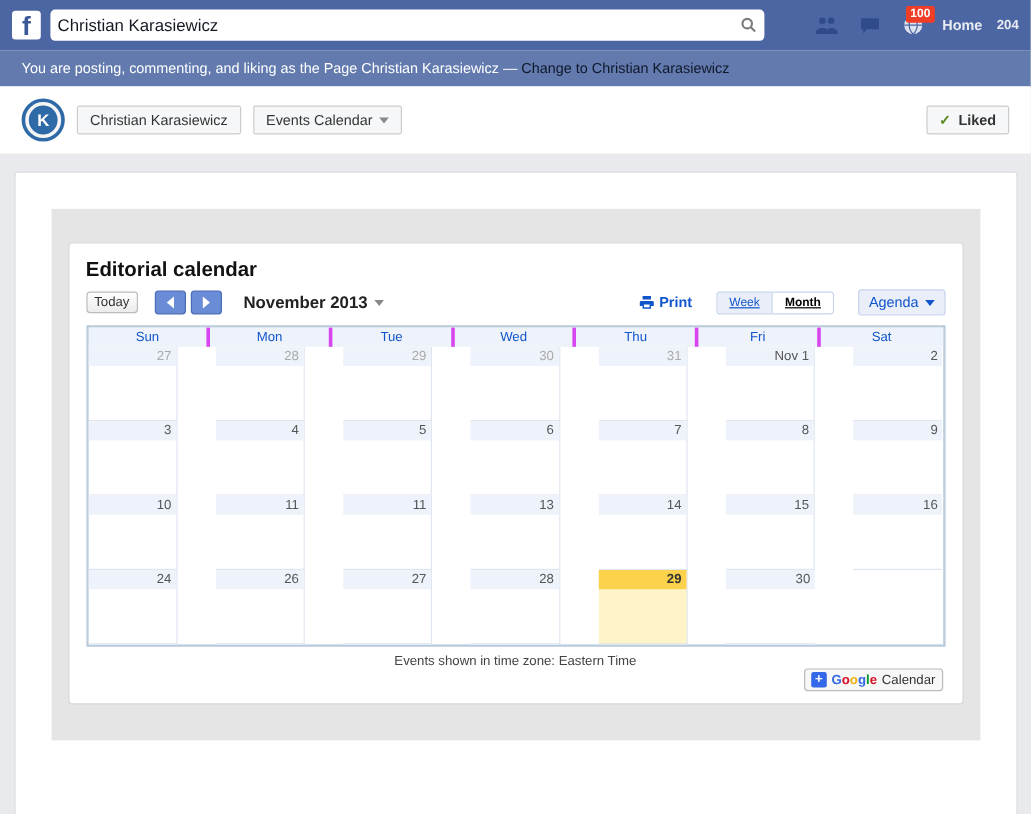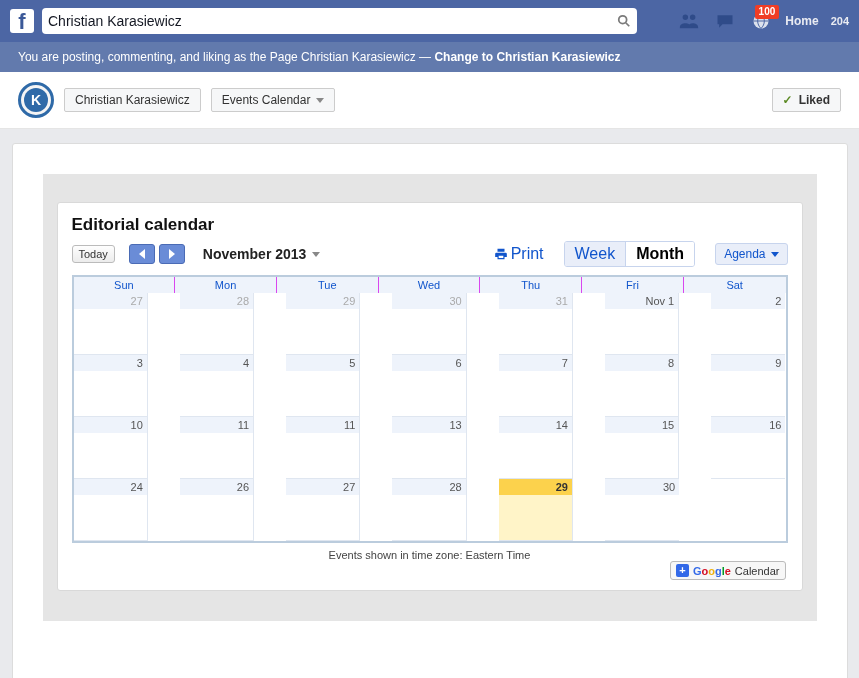--- a/index.html
+++ b/index.html
@@ -16,21 +16,21 @@
 .fb-right { margin-left: auto; display: flex; align-items: center; gap: 12px; }
 .fb-ico { width: 24px; height: 24px; color: #355089; display:flex; align-items:center; justify-content:center; cursor:pointer; position:relative; }
 .fb-ico svg { fill: #2c4987; opacity:.9; }
 .fb-ico.globe svg { fill:#eceff5; }
 .notif-badge { position:absolute; top:-4px; right:-6px; background:#f03d25; color:#fff; font-size:10px; font-weight:bold; padding:1px 4px; border-radius:2px; line-height:12px; }
 .home-link { color:#e9ebf2; font-weight:bold; font-size:12px; cursor:pointer; }
 .count-right { color:#e9ebf2; font-size:11px; font-weight:bold; }
 
 
 .voice-bar { background:#627aad; color:#fff; font-size:12px; padding:8px 18px; }
-.voice-bar a { color:#ffffff; text-decoration:none; font-weight:bold; cursor:pointer; }
+.voice-bar a { color:#0f172a; text-decoration:none; font-weight:normal; cursor:pointer; }
 
 
 .page-sub { background:#fff; padding:10px 18px; display:flex; align-items:center; border-bottom:1px solid #e5e5e5; }
 .page-avatar { width:36px; height:36px; border-radius:50%; border:3px solid #2f6aa8; background:#f5f5f5; display:flex;align-items:center;justify-content:center; overflow:hidden; }
 .page-avatar .inner { width:24px; height:24px; border-radius:50%; background:#2f6aa8; color:#fff; display:flex;align-items:center;justify-content:center; font-weight:bold; font-size:14px; }
 .crumb-btn { margin-left:10px; background:#f6f7f8; border:1px solid #ccc; padding:4px 10px; font-size:12px; color:#333; border-radius:2px; cursor:pointer; display:flex; align-items:center; gap:6px; }
 .crumb-btn .tri { width:0;height:0;border-left:4px solid transparent;border-right:4px solid transparent;border-top:5px solid #888; }
 .liked-btn { margin-left:auto; background:#f6f7f8; border:1px solid #ccc; padding:4px 10px; font-size:12px; font-weight:bold; color:#333; border-radius:2px; cursor:pointer; display:flex; align-items:center; gap:6px; }
 .liked-btn .check { color:#5b8a23; font-weight:bold; }
 
@@ -44,32 +44,32 @@
 .cal-controls { display:flex; align-items:center; gap:14px; margin-bottom:8px; }
 .today-btn { border:1px solid #bbb; background:linear-gradient(#fefefe,#ececec); padding:2px 6px; border-radius:3px; font-size:11px; cursor:pointer; }
 .nav-btn-grp { display:flex; gap:4px; }
 .nav-btn { width:26px; height:20px; background:#6a8cd7; border:1px solid #4a6bb5; border-radius:3px; display:flex;align-items:center;justify-content:center; cursor:pointer; }
 .nav-btn .arrow { width:0;height:0;border-top:5px solid transparent;border-bottom:5px solid transparent; }
 .nav-btn.prev .arrow { border-right:6px solid #fff; }
 .nav-btn.next .arrow { border-left:6px solid #fff; }
 .month-lbl { font-weight:bold; font-size:14px; color:#222; margin-left:4px; display:flex; align-items:center; gap:6px; }
 .month-lbl .tri { width:0;height:0;border-left:4px solid transparent;border-right:4px solid transparent;border-top:5px solid #888; }
 .cal-controls .spacer { flex:1; }
-.print-btn { display:flex; align-items:center; gap:3px; cursor:pointer; color:#1155cc; font-size:16px; }
+.print-btn { display:flex; align-items:flex-start; gap:3px; cursor:pointer; color:#1155cc; font-size:12px;font-weight:bold; }
 .view-tabs { display:flex; border:1px solid #c7d4ed; border-radius:3px; overflow:hidden; margin-left:6px; }
-.view-tab { padding:3px 10px; font-size:16px; color:#1155cc; cursor:pointer; background:#e9eef9; border-right:1px solid #c7d4ed; }
+.view-tab { padding:3px 10px; font-size:10px; color:#1155cc; cursor:pointer; background:#e9eef9; border-right:1px solid #c7d4ed;text-decoration:underline; }
 .view-tab:last-child { border-right:none; }
 .view-tab.active { background:#fff; color:#000; font-weight:bold; }
 .agenda-btn { margin-left:6px; padding:3px 8px; font-size:12px; color:#1155cc; cursor:pointer; background:#e9eef9; border:1px solid #c7d4ed; border-radius:3px; display:flex; align-items:center; gap:5px; }
 .agenda-btn .tri { width:0;height:0;border-left:4px solid transparent;border-right:4px solid transparent;border-top:5px solid #1155cc; }
 
 
 .cal-grid-wrap { border:2px solid #bcd; }
 .cal-dow { display:grid; grid-template-columns:repeat(7,1fr); background:#eef3fb; }
-.cal-dow div { text-align:center; padding:2px 0; font-size:11px; color:#1155cc; border-right:1px solid #d946ef; }
+.cal-dow div { text-align:center; padding:2px 0; font-size:11px; color:#1155cc; border-right:3px solid #d946ef; }
 .cal-dow div:last-child { border-right:none; }
 .cal-row { display:grid; grid-template-columns:repeat(7,1fr);gap:32px; }
 .cal-cell { height:62px; position:relative; border-right:1px solid #dfe6f0; border-bottom:1px solid #dfe6f0; background:#fff; cursor:pointer; }
 .cal-row .cal-cell:last-child { border-right:none; }
 .cal-date-strip { background:#eef3fb; height:16px; text-align:right; padding:0 4px; font-size:11px; color:#555; line-height:16px; }
 .cal-cell.other .cal-date-strip { color:#aaa; }
 .cal-cell.today .cal-date-strip { background:#fcd24c; font-weight:bold; color:#333; }
 .cal-cell.today { background:#fff4c8; }
 
 .cal-footer { display:flex; align-items:center; padding:6px 2px 2px 2px;flex-direction:column; }

